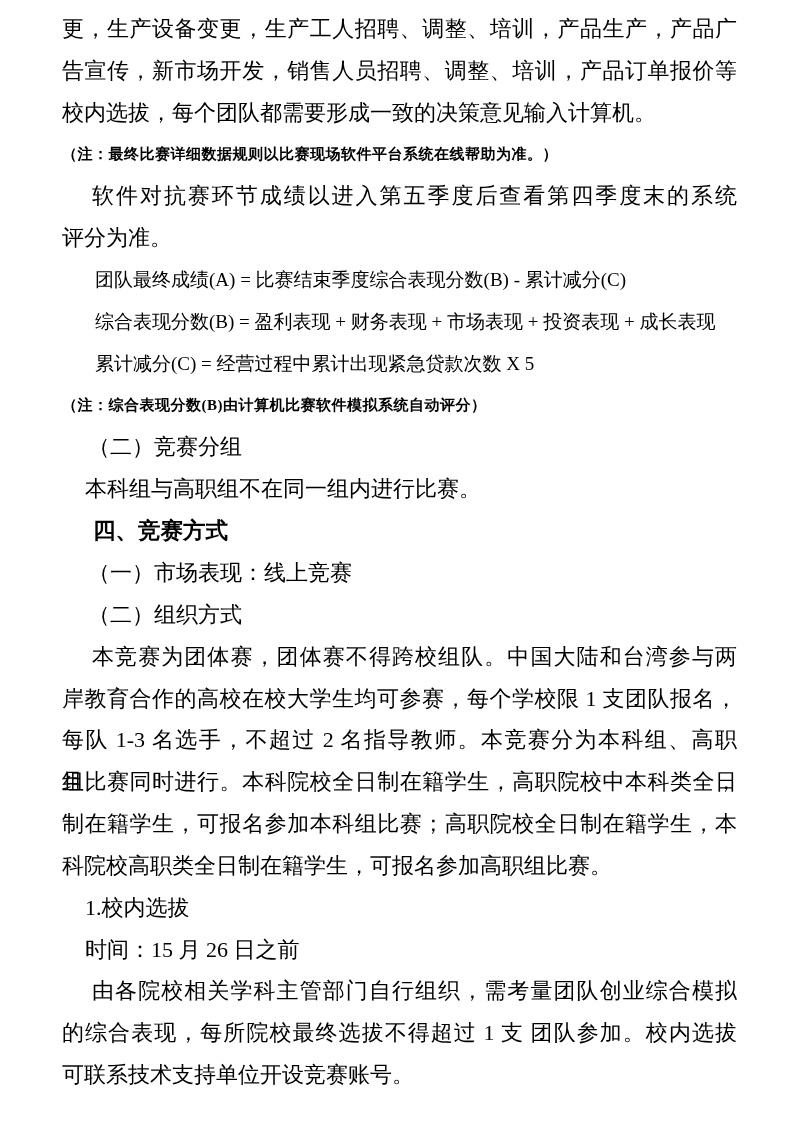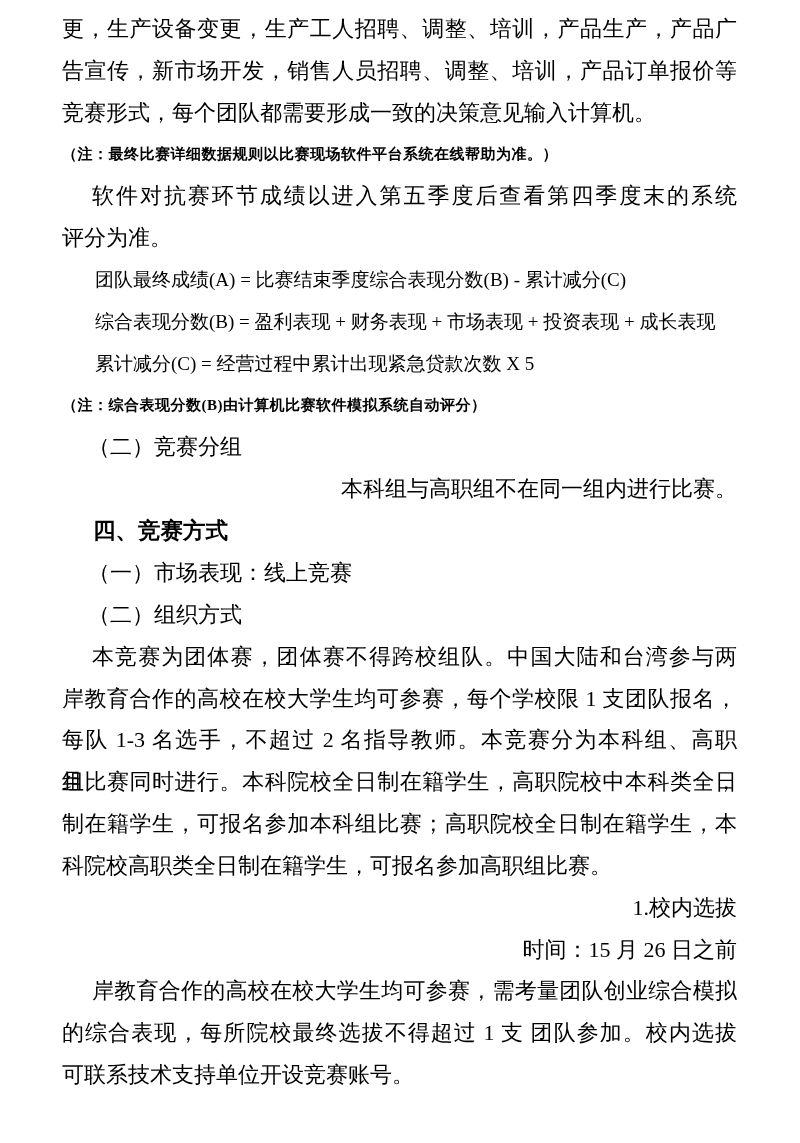--- a/index.html
+++ b/index.html
@@ -31,51 +31,51 @@
     color: #000000;
     text-align: left;
     white-space: nowrap;
   }
   .line.justify {
     white-space: normal;
     text-align: justify;
     text-align-last: justify;
   }
   .p-first  { padding-left: 30px; }
-  .indent1  { padding-left: 23px; text-align: right; }
+  .indent1  { padding-left: 23px; }
   .subhead  { padding-left: 26px; }
   .heading  { padding-left: 31px; font-weight: bold; font-size: 22.5px; }
   .note     { font-weight: bold; font-size: 15px; letter-spacing: 0.5px; }
   .formula  { padding-left: 33px; font-size: 19px; }
 </style>
 </head>
 <body>
 
 <div class="page">
   <div class="content" id="document-content">
       <div class="line body-line justify">更，生产设备变更，生产工人招聘、调整、培训，产品生产，产品广</div>
       <div class="line body-line justify">告宣传，新市场开发，销售人员招聘、调整、培训，产品订单报价等</div>
-      <div class="line body-line">竞赛形式，每个团队都需要形成一致的决策意见输入计算机。</div>
+      <div class="line body-line">校内选拔，每个团队都需要形成一致的决策意见输入计算机。</div>
       <div class="line note">（注：最终比赛详细数据规则以比赛现场软件平台系统在线帮助为准。）</div>
       <div class="line body-line p-first justify">软件对抗赛环节成绩以进入第五季度后查看第四季度末的系统</div>
       <div class="line body-line">评分为准。</div>
       <div class="line formula">团队最终成绩(A) = 比赛结束季度综合表现分数(B) - 累计减分(C)</div>
       <div class="line formula">综合表现分数(B) = 盈利表现 + 财务表现 + 市场表现 + 投资表现 + 成长表现</div>
       <div class="line formula">累计减分(C) = 经营过程中累计出现紧急贷款次数 X 5</div>
       <div class="line note">（注：综合表现分数(B)由计算机比赛软件模拟系统自动评分）</div>
       <div class="line body-line subhead">（二）竞赛分组</div>
       <div class="line body-line indent1">本科组与高职组不在同一组内进行比赛。</div>
       <div class="line heading">四、竞赛方式</div>
       <div class="line body-line subhead">（一）市场表现：线上竞赛</div>
       <div class="line body-line subhead">（二）组织方式</div>
       <div class="line body-line p-first justify">本竞赛为团体赛，团体赛不得跨校组队。中国大陆和台湾参与两</div>
       <div class="line body-line justify">岸教育合作的高校在校大学生均可参赛，每个学校限 1 支团队报名，</div>
       <div class="line body-line justify">每队 1-3 名选手，不超过 2 名指导教师。本竞赛分为本科组、高职组，</div>
       <div class="line body-line justify">且比赛同时进行。本科院校全日制在籍学生，高职院校中本科类全日</div>
       <div class="line body-line justify">制在籍学生，可报名参加本科组比赛；高职院校全日制在籍学生，本</div>
       <div class="line body-line">科院校高职类全日制在籍学生，可报名参加高职组比赛。</div>
       <div class="line body-line indent1">1.校内选拔</div>
       <div class="line body-line indent1">时间：15 月 26 日之前</div>
-      <div class="line body-line p-first justify">岸教育合作的高校在校大学生均可参赛，需考量团队创业综合模拟</div>
+      <div class="line body-line p-first justify">由各院校相关学科主管部门自行组织，需考量团队创业综合模拟</div>
       <div class="line body-line justify">的综合表现，每所院校最终选拔不得超过 1 支 团队参加。校内选拔</div>
       <div class="line body-line">可联系技术支持单位开设竞赛账号。</div>
     </div>
 </div>
 
 </body></html>

